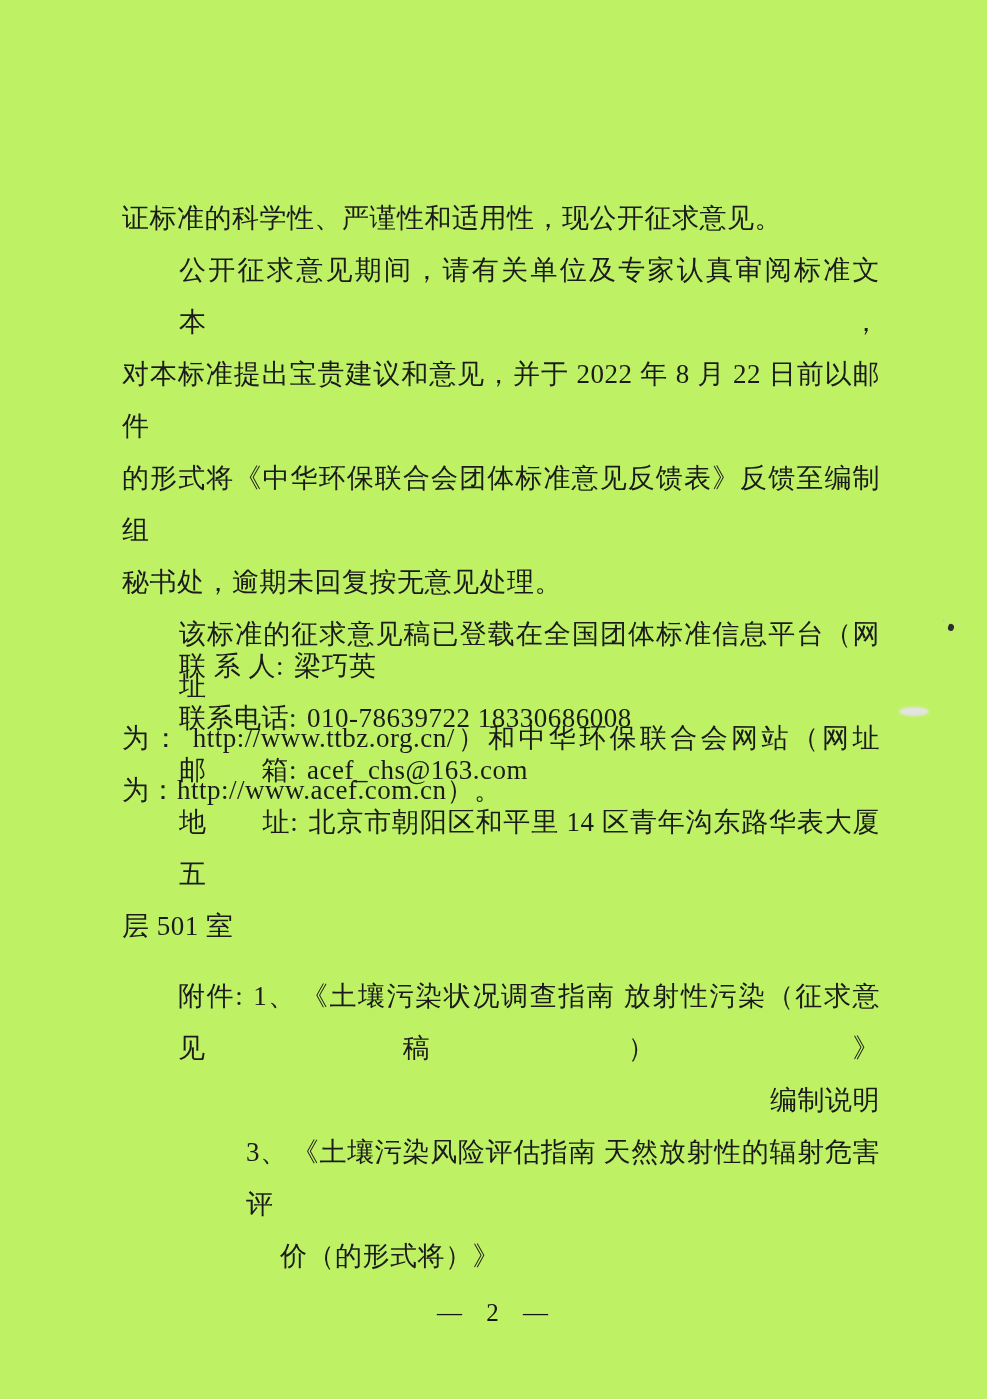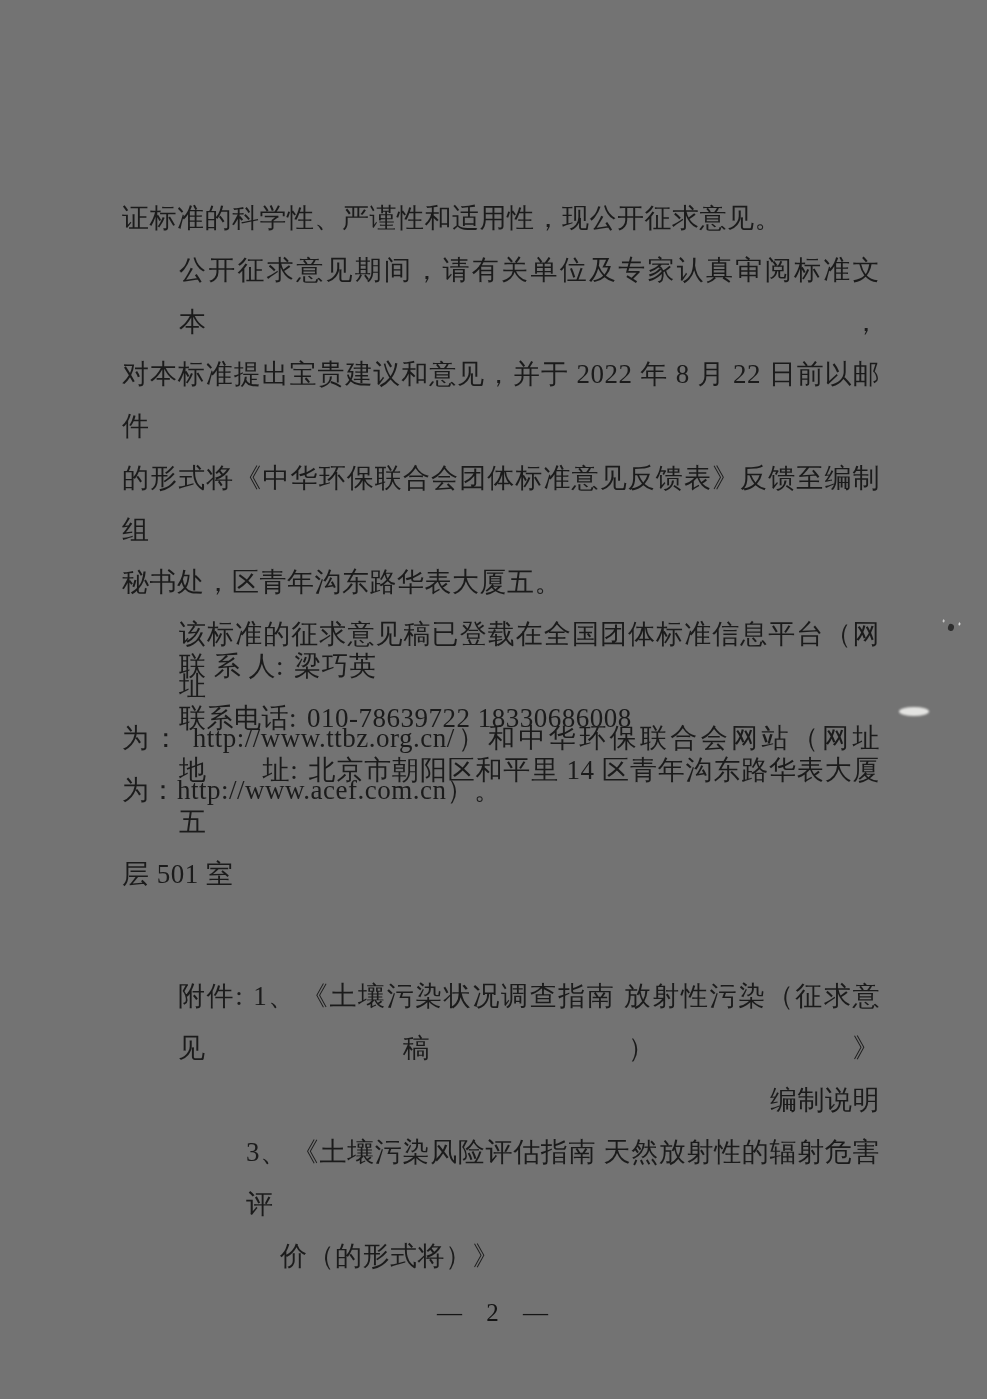--- a/index.html
+++ b/index.html
@@ -4,21 +4,21 @@
 <style>
   html, body {
     margin: 0;
     padding: 0;
     background: #ffffff;
   }
   .page {
     position: relative;
     width: 987px;
     height: 1399px;
-    background: #737373;
+    background: #bef264;
     overflow: hidden;
     font-family: "Liberation Serif", "DejaVu Serif", serif;
     color: #1b1b1b;
   }
   .abs-block {
     position: absolute;
     left: 122px;
     right: 107px;
   }
   .body-block { top: 192px; }
@@ -87,29 +87,30 @@
 </head>
 <body>
 
 <div class="page">
 
   <section class="abs-block body-block">
     <p class="line">证标准的科学性、严谨性和适用性，现公开征求意见。</p>
     <p class="line indent justify">公开征求意见期间，请有关单位及专家认真审阅标准文本，</p>
     <p class="line justify">对本标准提出宝贵建议和意见，并于 2022 年 8 月 22 日前以邮件</p>
     <p class="line justify">的形式将《中华环保联合会团体标准意见反馈表》反馈至编制组</p>
-    <p class="line">秘书处，区青年沟东路华表大厦五。</p>
+    <p class="line">秘书处，逾期未回复按无意见处理。</p>
     <p class="line indent justify">该标准的征求意见稿已登载在全国团体标准信息平台（网址</p>
     <p class="line justify">为： http://www.ttbz.org.cn/）和中华环保联合会网站（网址</p>
     <p class="line">为：http://www.acef.com.cn）。</p>
   </section>
 
   <section class="abs-block contact-block">
     <p class="line indent"><span class="lbl">联 系 人:</span><span>梁巧英</span></p>
     <p class="line indent"><span class="lbl">联系电话:</span><span>010-78639722 18330686008</span></p>
+    <p class="line indent"><span class="lbl">邮　　箱:</span><span>acef_chs@163.com</span></p>
     <p class="line indent justify"><span class="lbl">地　　址:</span><span>北京市朝阳区和平里 14 区青年沟东路华表大厦五</span></p>
     <p class="line">层 501 室</p>
   </section>
 
   <section class="abs-block attachments-block">
     <p class="line att-l1 justify"><span class="lbl">附件:</span><span class="att-num">1、</span><span>《土壤污染状况调查指南 放射性污染（征求意见稿）》</span></p>
     <p class="line att-l3">编制说明</p>
     <p class="line att-l4 justify"><span class="att-num">3、</span><span>《土壤污染风险评估指南 天然放射性的辐射危害评</span></p>
     <p class="line att-l5">价（的形式将）》</p>
   </section>

